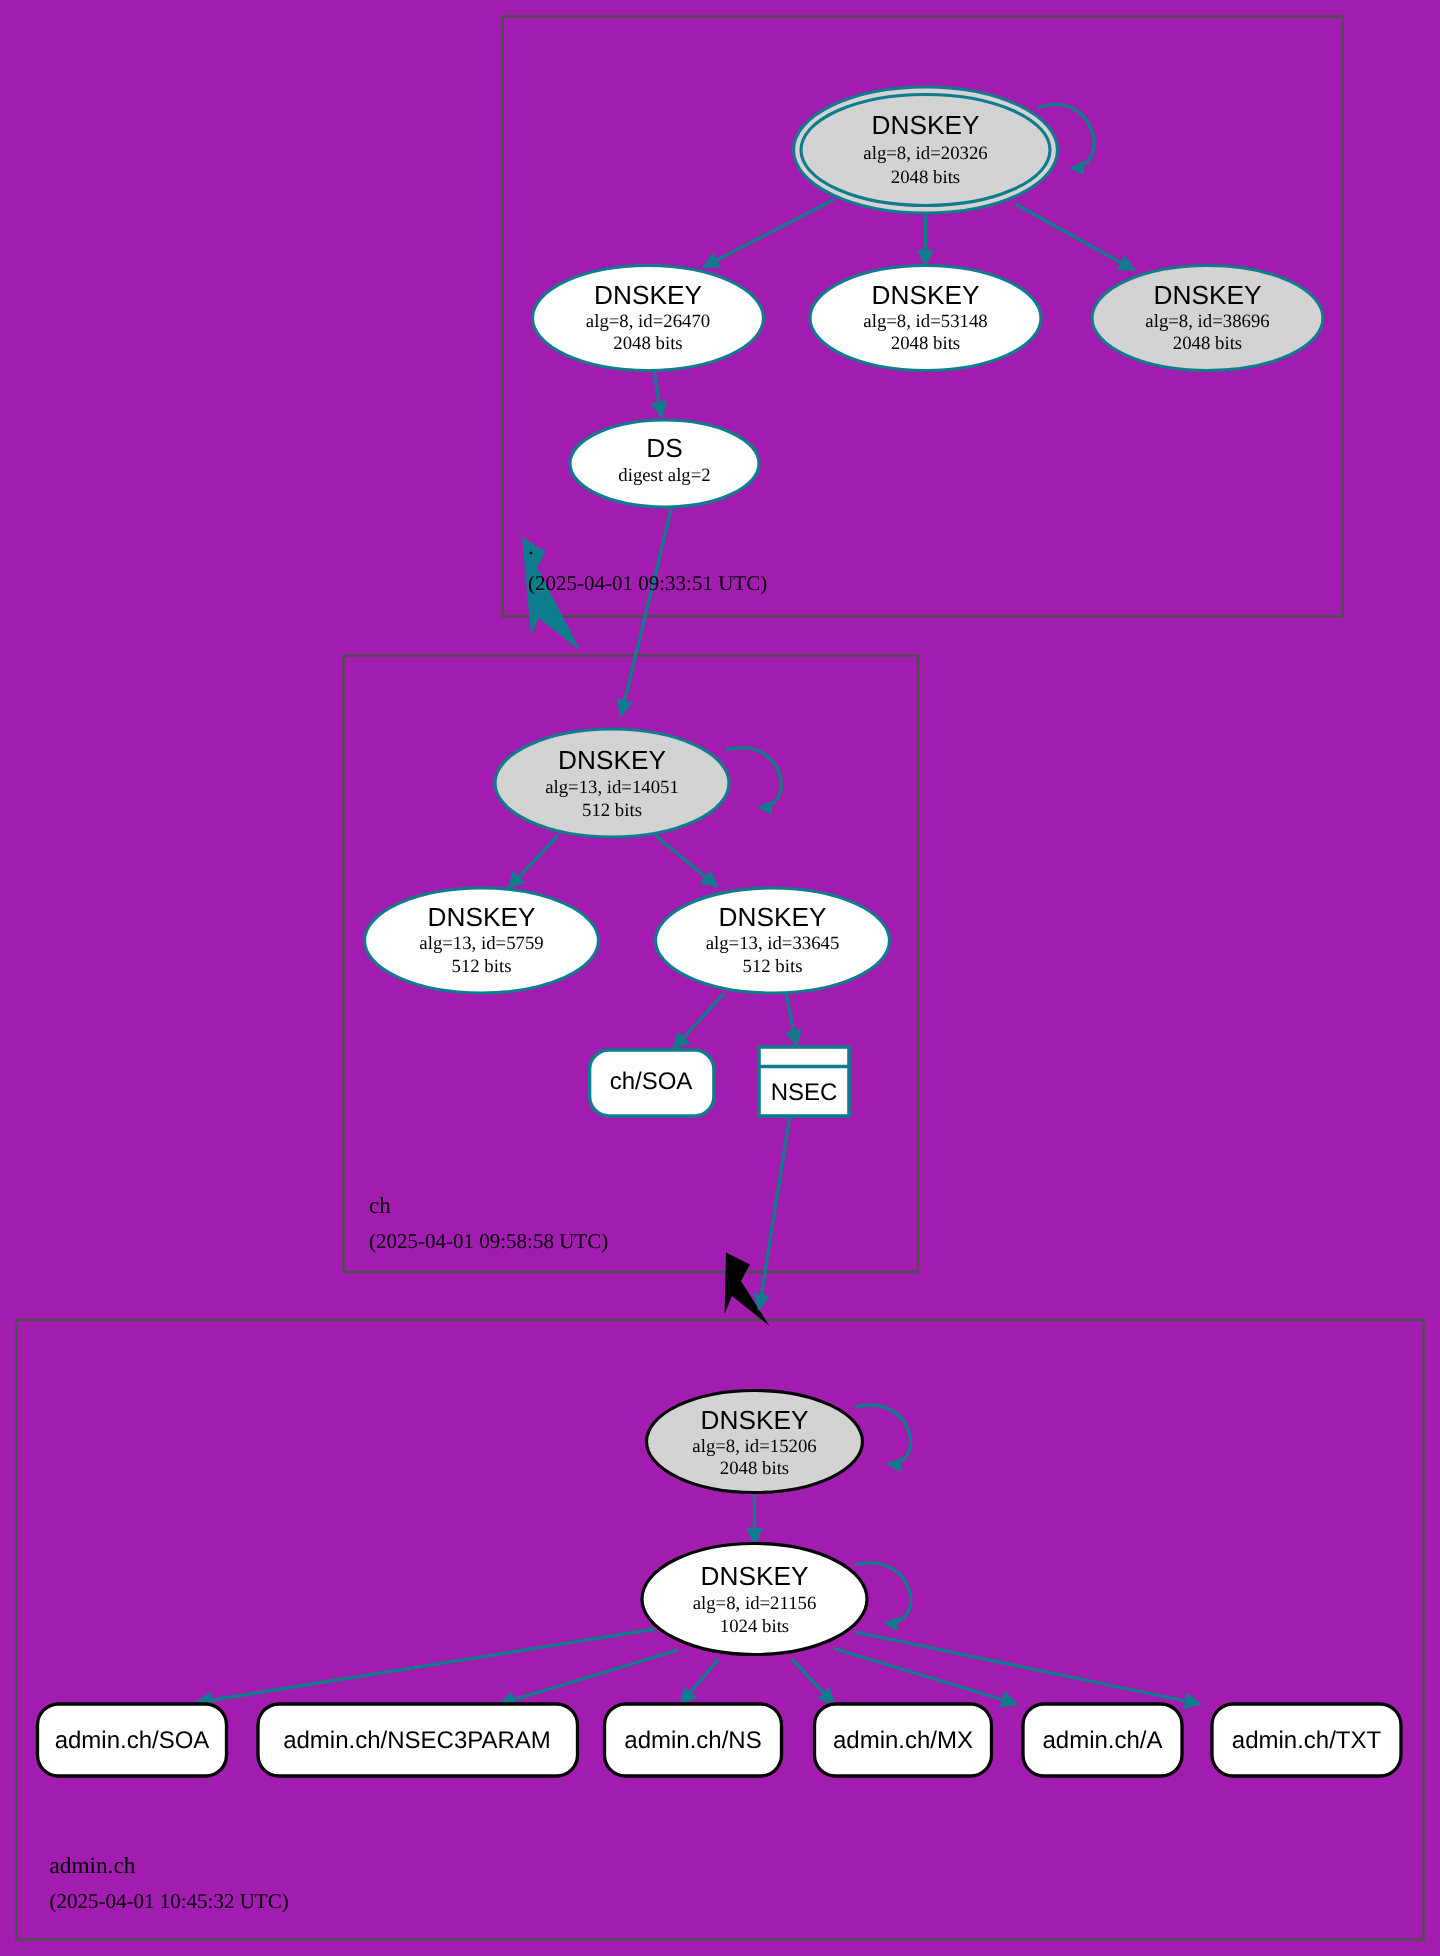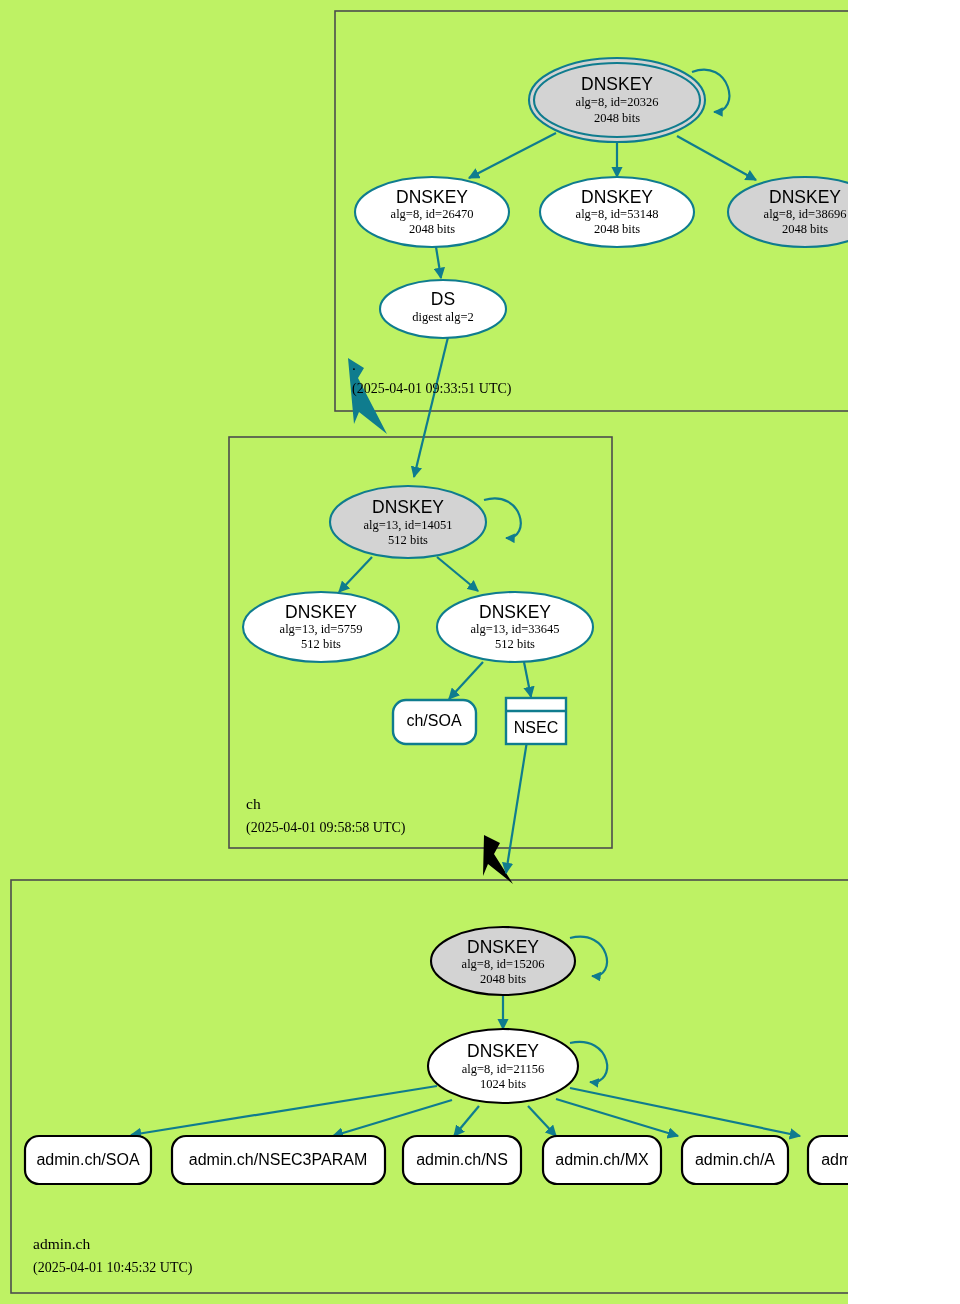--- a/index.html
+++ b/index.html
@@ -5,23 +5,23 @@
   html, body {
     margin: 0;
     padding: 0;
     background: #ffffff;
   }
   body {
     font-family: "Liberation Sans", sans-serif;
   }
   #canvas {
     position: relative;
-    width: 848px;
+    width: 960px;
     height: 1304px;
-    background: #bef264;
+    background: #a21caf;
     overflow: hidden;
   }
   svg#graph {
     position: absolute;
     top: 0;
     left: 0;
     width: 960px;
     height: 1304px;
   }
   .zone-box {

